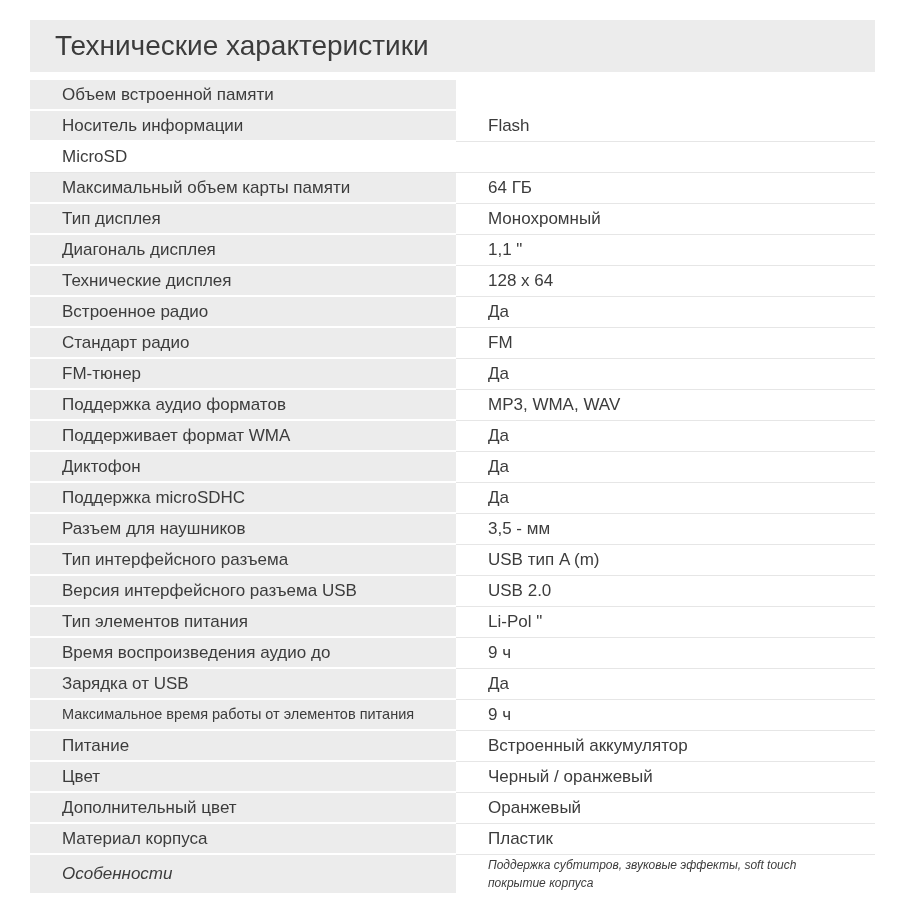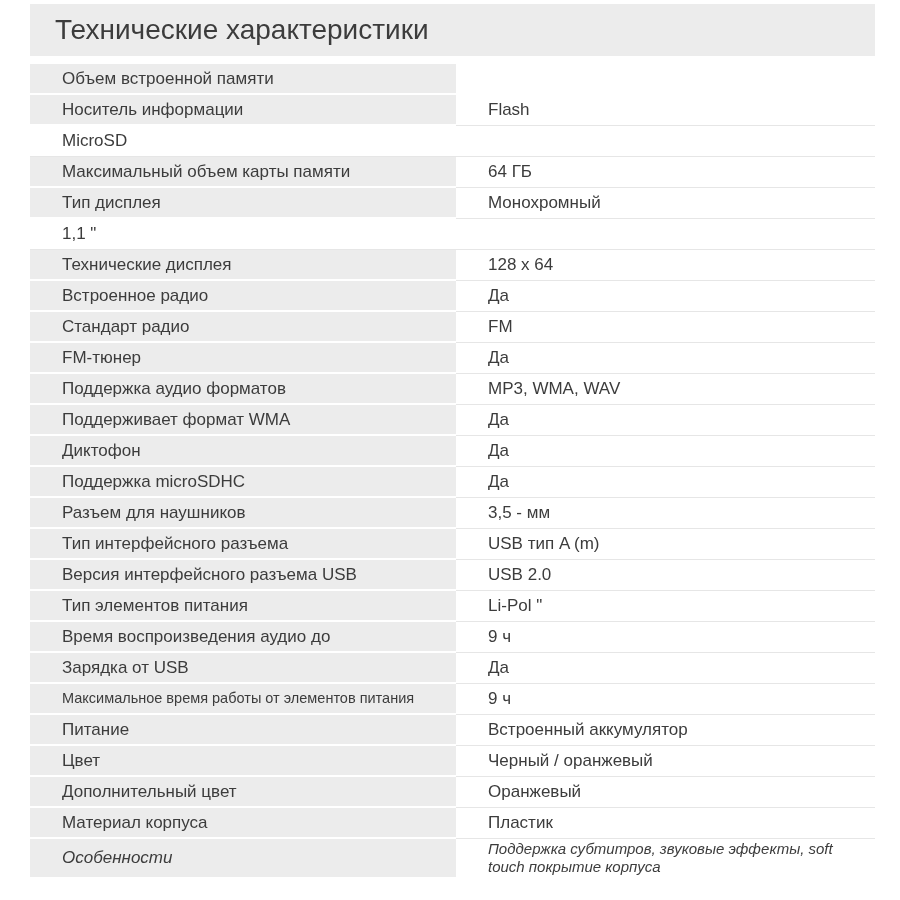--- a/index.html
+++ b/index.html
@@ -9,21 +9,21 @@
     --page-bg: #ffffff;
   }
   * { margin: 0; padding: 0; box-sizing: border-box; }
   html, body {
     width: 900px; height: 900px;
     background: var(--page-bg);
     font-family: "Liberation Sans", sans-serif;
     color: var(--text);
     overflow: hidden;
   }
-  .page { padding: 4px 25px 0 30px; }
+  .page { padding: 4px 25px 0 30px; margin-top: 16px; }
 
   .header-band {
     background: var(--band);
     height: 52px;
     display: flex;
     align-items: center;
     padding-left: 25px;
     margin-bottom: 8px;
   }
   .header-band h1 {
@@ -49,21 +49,21 @@
     border-bottom: 2px solid var(--page-bg);
   }
   .cell.value {
     flex: 1 1 auto;
     padding-left: 32px;
     padding-right: 30px;
     border-bottom: 1px solid var(--divider);
   }
   .row.small-label .cell.label { font-size: 14.5px; }
   .row.small-value { height: 38px; font-style: italic; }
-  .row.small-value .cell.value { font-size: 15px; line-height: 18px; }
+  .row.small-value .cell.value { font-size: 12px; line-height: 18px; }
   .row:last-child .cell.label { border-bottom: none; }
   .row:last-child .cell.value { border-bottom: none; }
 </style>
 </head>
 <body>
 
 <div class="page">
   <div class="header-band">
     <h1>Технические характеристики</h1>
   </div>
@@ -85,20 +85,21 @@
     <div class="cell label">Максимальный объем карты памяти</div>
     <div class="cell value">64 ГБ</div>
   </div>
 
   <div class="row">
     <div class="cell label">Тип дисплея</div>
     <div class="cell value">Монохромный</div>
   </div>
 
   <div class="row">
+    <div class="cell label">Диагональ дисплея</div>
     <div class="cell value">1,1 "</div>
   </div>
 
   <div class="row">
     <div class="cell label">Технические дисплея</div>
     <div class="cell value">128 x 64</div>
   </div>
 
   <div class="row">
     <div class="cell label">Встроенное радио</div>

